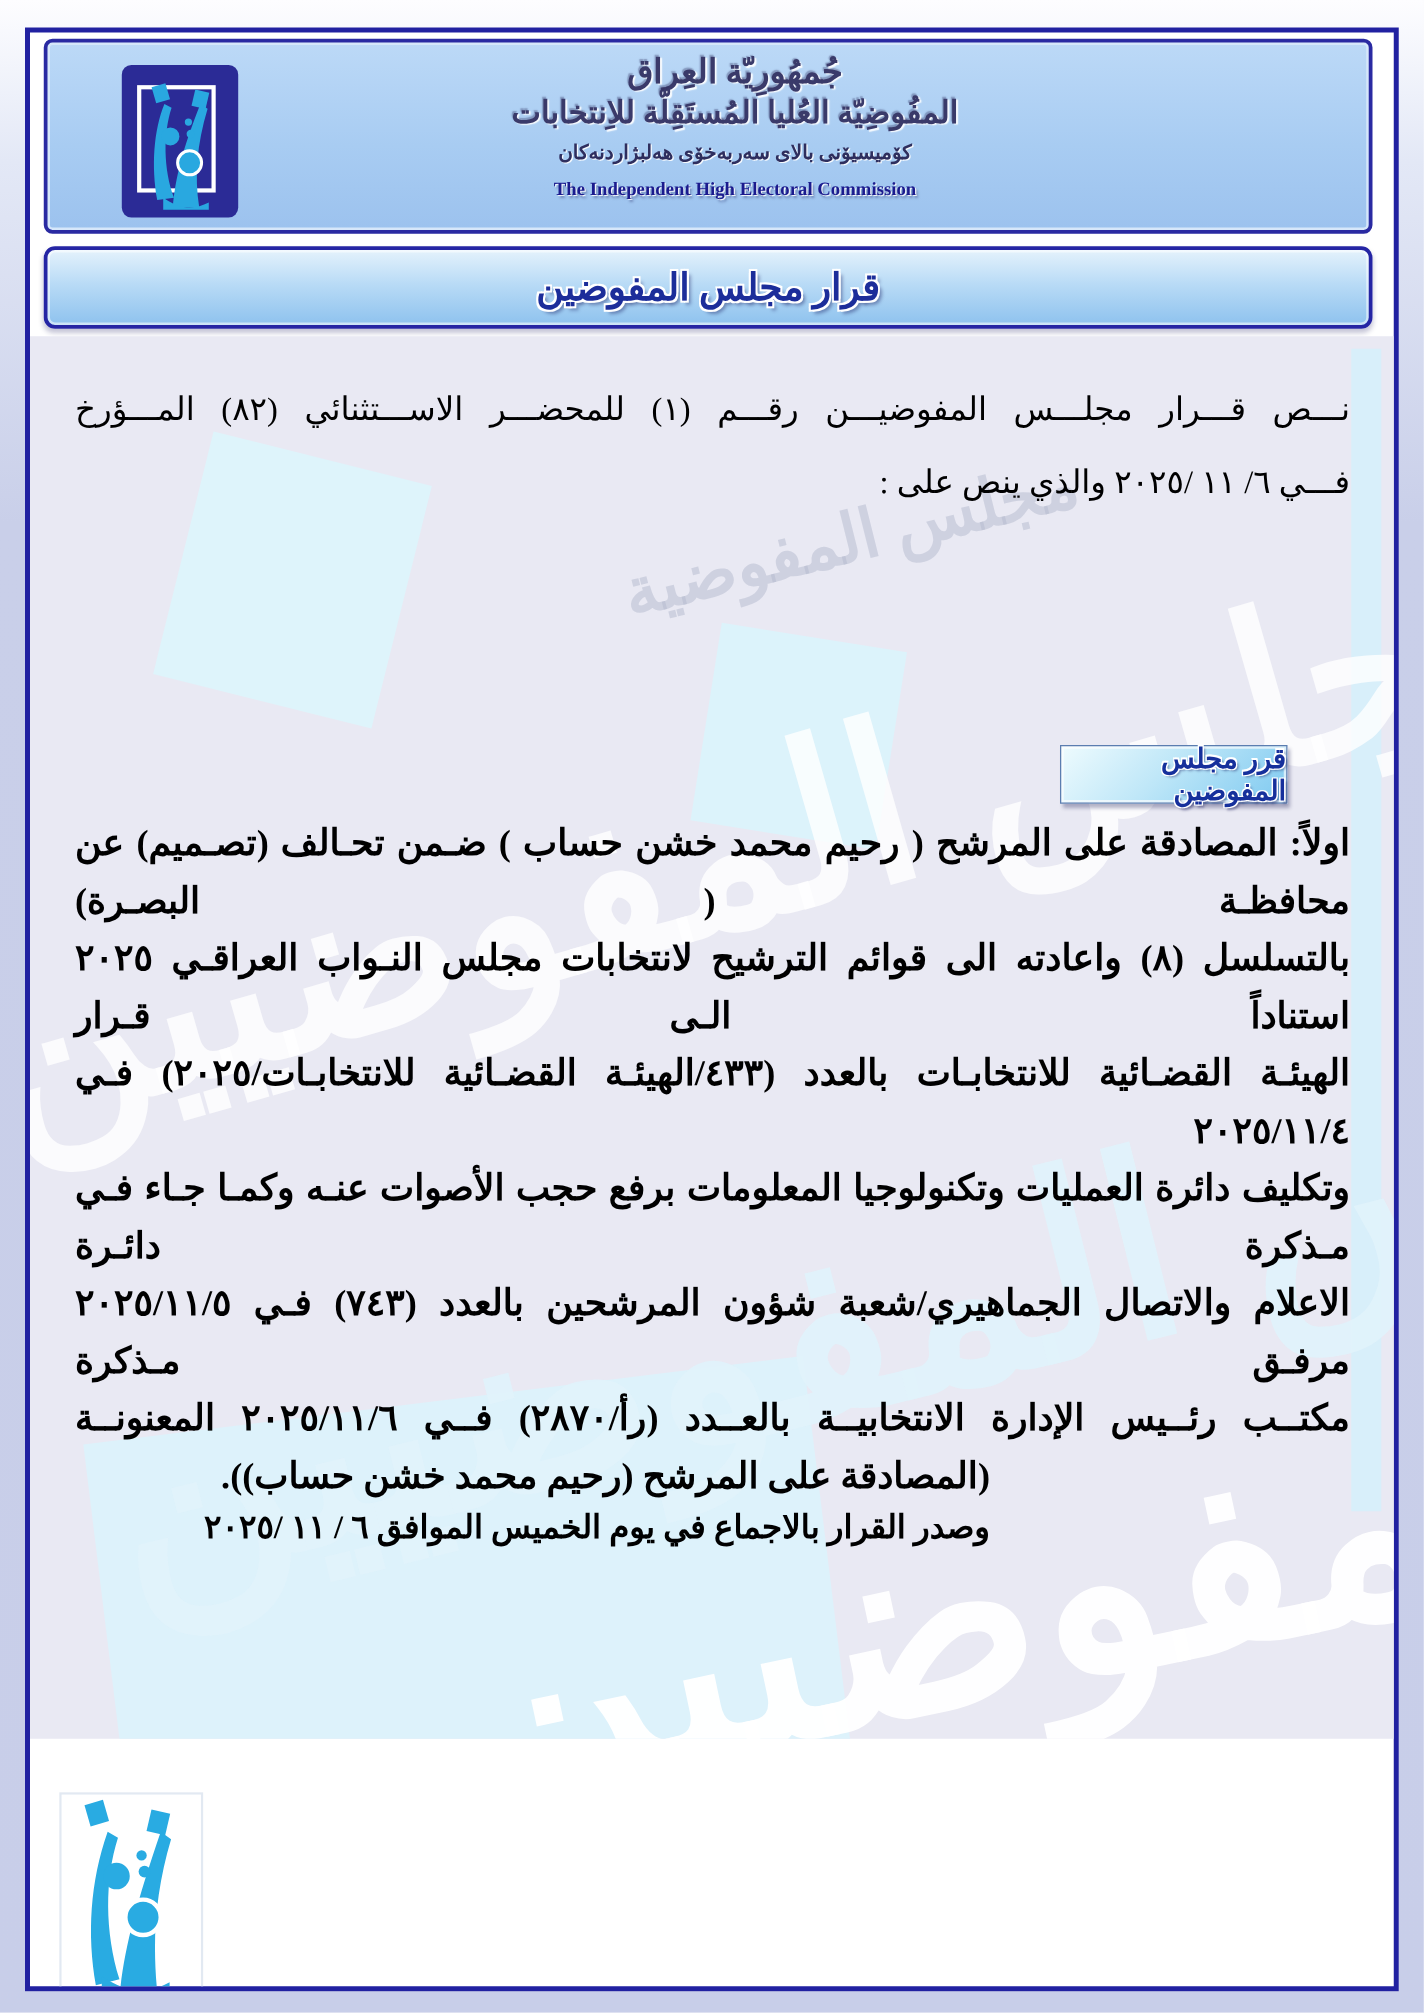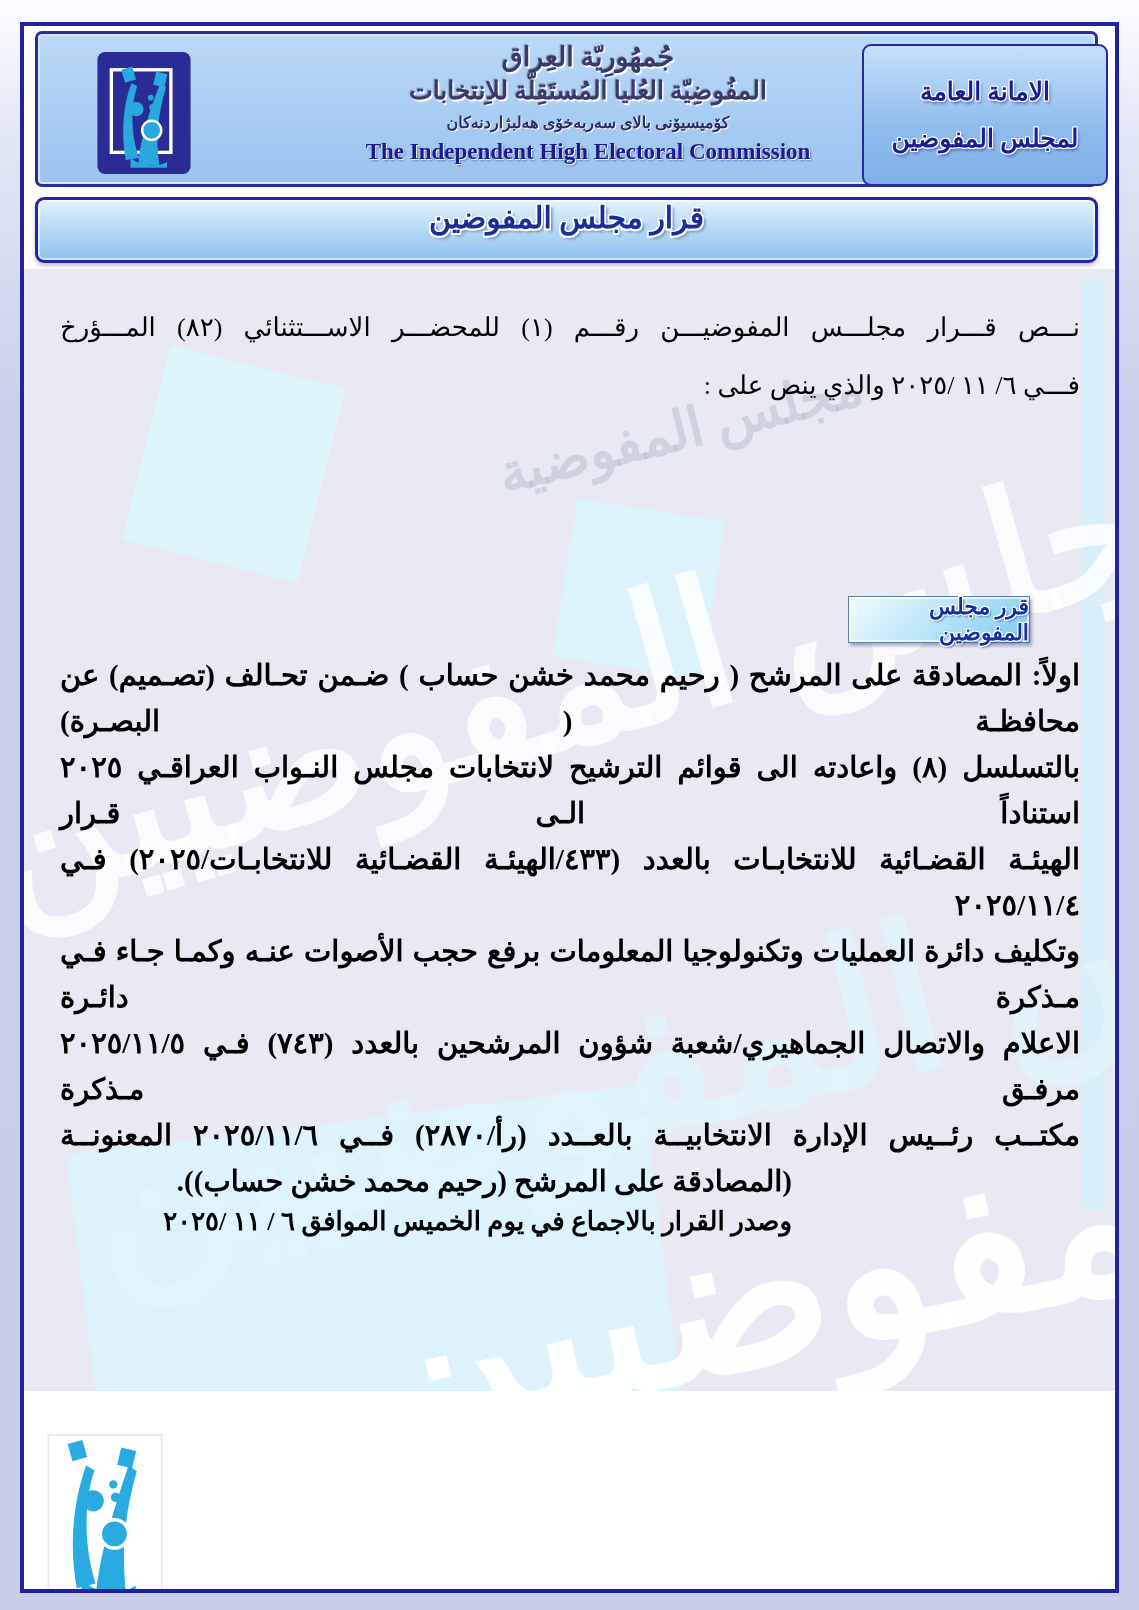--- a/index.html
+++ b/index.html
@@ -30,41 +30,41 @@
     position:absolute;left:300px;top:6px;width:500px;text-align:center;direction:rtl;
   }
   .cal1{font-size:27px;font-weight:bold;color:#3a3a6a;
         text-shadow:1.5px 1.5px 1px rgba(255,255,255,.95),-1px -1px 1px rgba(40,40,90,.35);
         line-height:34px;}
   .cal2{font-size:25px;font-weight:bold;color:#3a3a6a;
         text-shadow:1.5px 1.5px 1px rgba(255,255,255,.95),-1px -1px 1px rgba(40,40,90,.35);
         line-height:34px;}
   .cal3{font-size:16px;font-weight:bold;color:#2e2e5e;
         text-shadow:1px 1px 0 rgba(255,255,255,.9);line-height:30px;}
-  .cal4{font-size:23px;font-weight:bold;color:#1b1b8e;direction:ltr;
+  .cal4{font-size:15px;font-weight:bold;color:#1b1b8e;direction:ltr;
         text-shadow:1px 1px 0 rgba(255,255,255,.85),2px 2px 2px rgba(20,20,80,.35);line-height:28px;}
   .hdr-right{
     position:absolute;left:824px;top:10px;width:246px;height:142px;
     background:linear-gradient(180deg,#c4dff9 0%,#8fbbed 60%,#7fb0e9 100%);
     border:2px solid #2828a0;border-radius:9px;box-sizing:border-box;
     display:flex;flex-direction:column;justify-content:center;align-items:center;gap:18px;
     direction:rtl;
   }
   .hdr-right .ln{
     font-size:25px;font-weight:bold;color:#1d1d90;
     text-shadow:-1px -1px 0 #fff,1px -1px 0 #fff,-1px 1px 0 #fff,1px 1px 0 #fff,2px 3px 3px rgba(10,10,80,.35);
   }
 
   
   .title-bar{
     position:absolute;left:11px;top:171px;width:1063px;height:66px;
     background:linear-gradient(180deg,#e4f2fc 0%,#b9dbf6 45%,#8ec2ee 100%);
     border:3px solid #2525a4;border-radius:9px;box-sizing:border-box;
     box-shadow:inset 0 0 0 2px rgba(255,255,255,.55), 0 3px 4px rgba(20,20,90,.25);
-    display:flex;justify-content:center;direction:rtl;
+    display:flex;align-items:center;justify-content:center;direction:rtl;
   }
   .title-bar .t{
     font-size:30px;font-weight:bold;color:#1c2d9a;
     text-shadow:-1.5px -1.5px 0 #fff,1.5px -1.5px 0 #fff,-1.5px 1.5px 0 #fff,1.5px 1.5px 0 #fff,3px 3px 3px rgba(10,10,80,.4);
   }
 
   
   .body-region{
     position:absolute;left:0;top:243px;width:1091px;height:1122px;
     background:#e9e9f3;overflow:hidden;
@@ -129,24 +129,20 @@
             <circle cx="59" cy="59" r="3.5" fill="#29a8e0"></circle>
             <path d="M36 112 C50 122 62 122 74 116 L74 122 L36 122 Z" fill="#29a8e0"></path>
           </svg>
         </span>
         <div class="hdr-center">
           <div class="cal1">جُمهُورِيّة العِراق</div>
           <div class="cal2">المفُوضِيّة العُليا المُستَقِلّة للاِنتخابات</div>
           <div class="cal3">كۆميسيۆنى بالاى سەربەخۆى هەلبژاردنەكان</div>
           <div class="cal4">The Independent High Electoral Commission</div>
         </div>
-        <div class="hdr-right">
-          <div class="ln">الامانة العامة</div>
-          <div class="ln">لمجلس المفوضين</div>
-        </div>
       </div>
 
       <div class="title-bar">
         <span class="t">قرار مجلس المفوضين</span>
       </div>
 
       <div class="body-region">
         <div class="wm wm-sq1"></div>
         <div class="wm wm-sq2"></div>
         <div class="wm wm-strip"></div>

